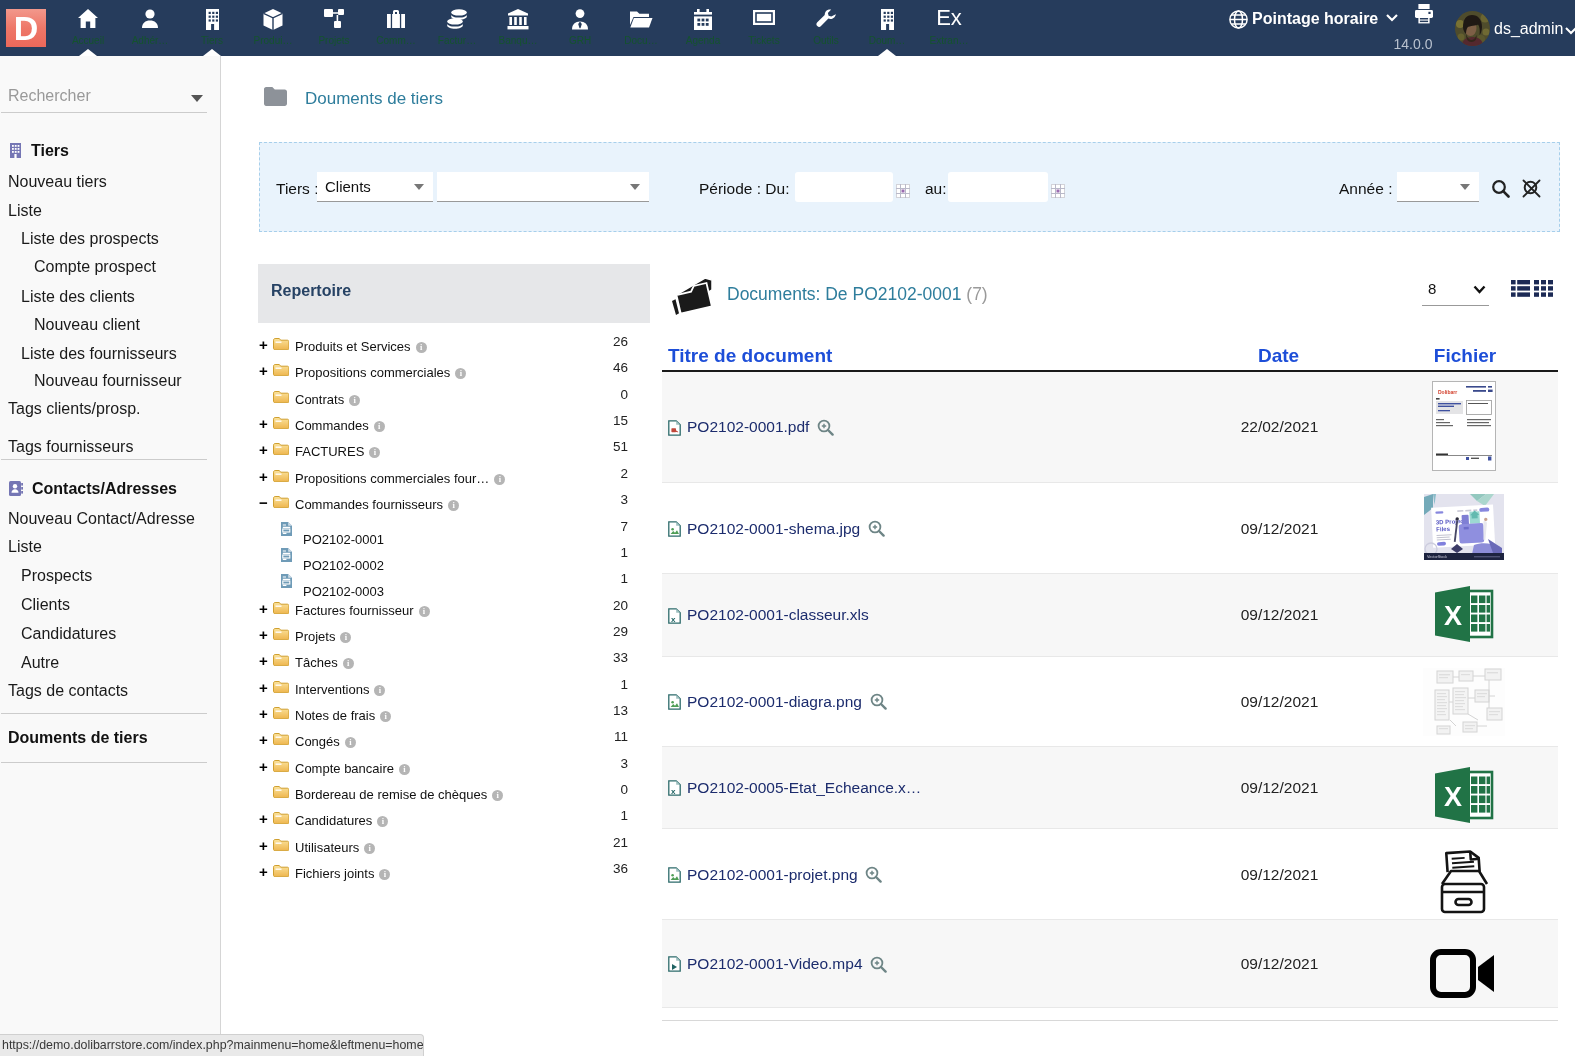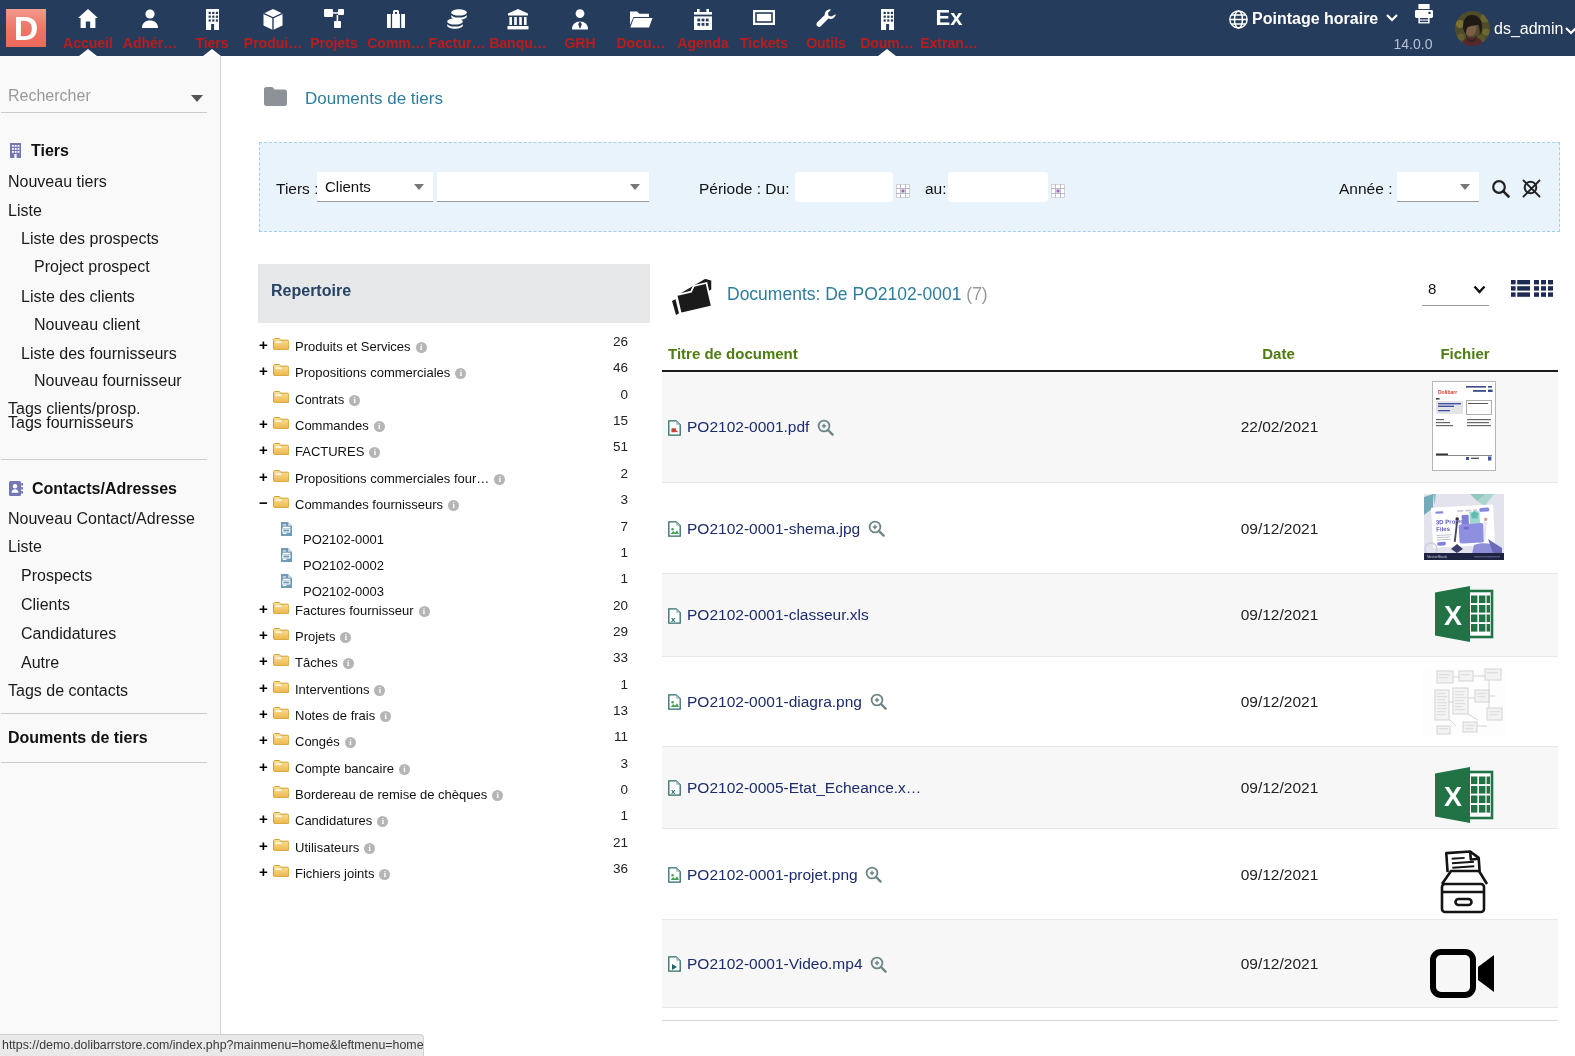--- a/index.html
+++ b/index.html
@@ -4,23 +4,23 @@
 <style>
 * { margin:0; padding:0; box-sizing:border-box; }
 html,body { width:1575px; height:1056px; overflow:hidden; background:#fff;
   font-family:"Liberation Sans", sans-serif; }
 .abs { position:absolute; }
 
 #topnav { position:absolute; left:0; top:0; width:1575px; height:56px; background:#263c5c; }
 #logo { position:absolute; left:6px; top:9px; width:40px; height:38px;
   background:linear-gradient(180deg,#f2988c 0%,#ee7768 50%,#eb685a 100%);
   color:#fff; font-weight:bold; font-size:34px; text-align:center; line-height:39px; }
-.mitem { position:absolute; top:0; width:62px; height:56px; text-align:center; color:#fff;font-weight:bold; }
+.mitem { position:absolute; top:0; width:62px; height:56px; text-align:center; color:#fff; }
 .mitem .mico { position:absolute; top:9px; left:0; width:62px; height:20px; }
-.mitem .mlbl { position:absolute; top:35px; left:-9px; width:80px; font-size:14px; color:#b91c1c; }
+.mitem .mlbl { position:absolute; top:35px; left:-9px; width:80px; font-size:10px; color:#14532d; }
 .notch { position:absolute; top:49px; width:0; height:0;
   border-left:9px solid transparent; border-right:9px solid transparent;
   border-bottom:7px solid #fff; }
 
 #sidebar { position:absolute; left:0; top:56px; width:221px; height:978px;
   background:#f9f9f9; border-right:1px solid #d5d5d5; }
 .snav { position:absolute; left:8px; font-size:16px; color:#1a1a1a; white-space:nowrap; }
 .shead { font-weight:bold; color:#111; }
 .sep { position:absolute; left:1px; width:206px; border-top:1px solid #ccc; }
 
@@ -43,21 +43,21 @@
 .doci { position:absolute; left:23px; top:3px; }
 .info { display:inline-block; width:11px; height:11px; background:#b5b5b5; border-radius:50%;
   color:#fff; font-size:8.5px; font-weight:bold; text-align:center; line-height:11px;
   vertical-align:1px; margin-left:5px; font-family:"Liberation Serif",serif; }
 
 .drow { position:absolute; left:662px; width:896px; border-bottom:1px solid #e8e8e8; }
 .drow.odd { background:#f7f7f7; }
 .fname { position:absolute; left:6px; font-size:15.5px; color:#1c2c6d; white-space:nowrap; }
 .fico { position:absolute; left:6px; }
 .fdate { position:absolute; left:555px; width:125px; text-align:center; font-size:15.5px; color:#222; }
-.hcell { position:absolute; font-weight:bold; font-size:15px; color:#4d7c0f; }
+.hcell { position:absolute; font-weight:bold; font-size:19px; color:#1d4ed8; }
 
 #status { position:absolute; left:0; top:1034px; width:424px; height:22px;
   background:#e9e9e9; border:1px solid #d0d0d0; border-left:none; border-bottom:none;
   border-top-right-radius:4px; font-size:12.4px; color:#383838; padding:3px 0 0 2px;
   white-space:nowrap; overflow:hidden;}
 </style>
 </head>
 <body>
 <div id="topnav"></div>
 <div id="logo">D</div>
@@ -278,27 +278,27 @@
         <rect x="3" y="8" width="1.8" height="1.8"></rect>
         <rect x="5.8" y="8" width="1.8" height="1.8"></rect>
         <rect x="8.6" y="8" width="1.8" height="1.8"></rect>
         <rect x="5.4" y="11" width="2.2" height="4"></rect>
       </g>
     </svg></div>
 <div class="snav shead" style="left:31px;top:142px">Tiers</div>
 <div class="snav" style="top:173px">Nouveau tiers</div>
 <div class="snav" style="top:202px">Liste</div>
 <div class="snav" style="left:21px;top:230px">Liste des prospects</div>
-<div class="snav" style="left:34px;top:258px">Project prospect</div>
+<div class="snav" style="left:34px;top:258px">Compte prospect</div>
 <div class="snav" style="left:21px;top:288px">Liste des clients</div>
 <div class="snav" style="left:34px;top:316px">Nouveau client</div>
 <div class="snav" style="left:21px;top:345px">Liste des fournisseurs</div>
 <div class="snav" style="left:34px;top:372px">Nouveau fournisseur</div>
 <div class="snav" style="top:400px">Tags clients/prosp.</div>
-<div class="snav" style="top:414px">Tags fournisseurs</div>
+<div class="snav" style="top:438px">Tags fournisseurs</div>
 <div class="sep" style="top:459px"></div>
 <div class="abs" style="left:9px;top:481px"><svg width="14" height="15" viewBox="0 0 14 15">
       <rect x="0" y="0" width="12" height="15" rx="1.5" fill="#7576b4"></rect>
       <rect x="12.2" y="2" width="1.8" height="2.6" fill="#7576b4"></rect>
       <rect x="12.2" y="6" width="1.8" height="2.6" fill="#7576b4"></rect>
       <rect x="12.2" y="10" width="1.8" height="2.6" fill="#7576b4"></rect>
       <circle cx="6" cy="5.2" r="2.2" fill="#fff"></circle>
       <path d="M2.5 11.8c0-2.3 1.5-3.5 3.5-3.5s3.5 1.2 3.5 3.5z" fill="#fff"></path>
     </svg></div>
 <div class="snav shead" style="left:32px;top:480px">Contacts/Adresses</div>

